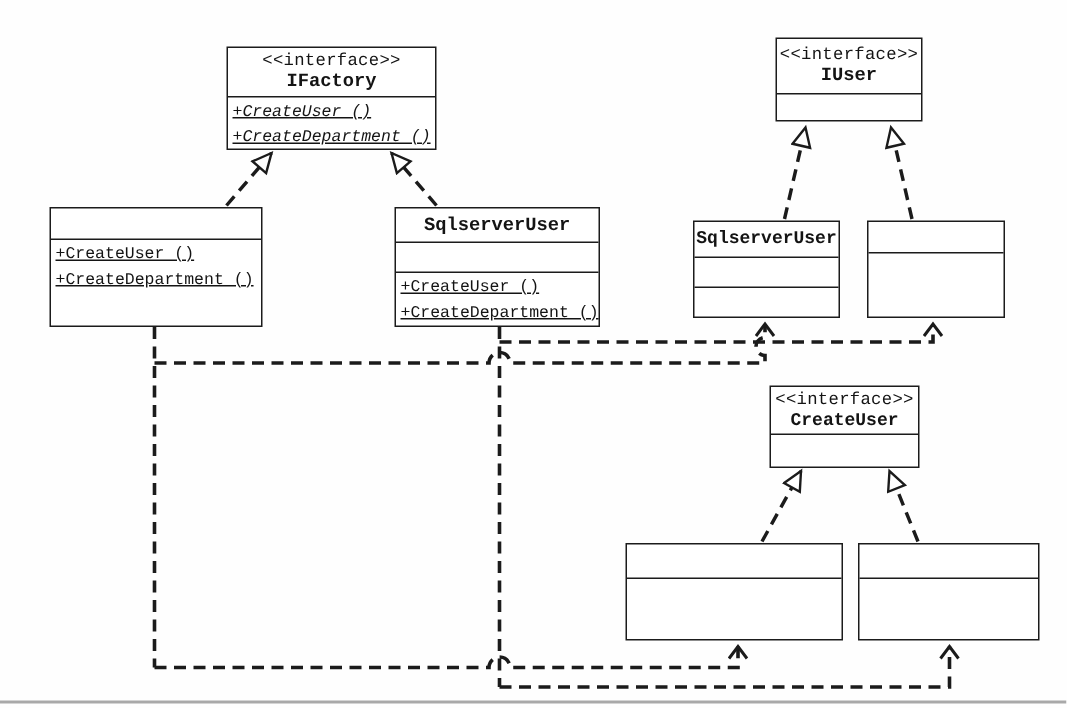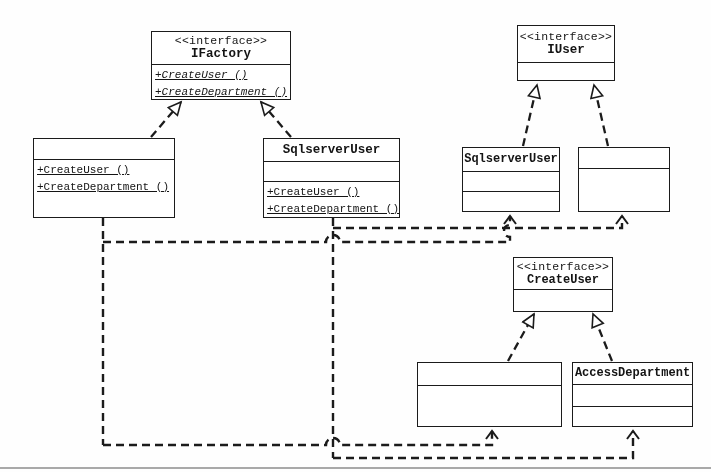--- a/index.html
+++ b/index.html
@@ -125,21 +125,18 @@
     </div>
     <div class="comp grow"></div>
   </div>
 
   <div class="cls" style="left:417px;top:362px;width:145px;height:65px">
     <div class="comp" style="height:22px"></div>
     <div class="comp grow"></div>
   </div>
 
   <div class="cls" style="left:572px;top:362px;width:121px;height:65px">
-    <div class="comp hdr" style="height:21px">
-      <div class="cname" style="font-size:12px">AccessDepartment</div>
-    </div>
     <div class="comp" style="height:22px"></div>
     <div class="comp grow"></div>
   </div>
 
   <div class="page-edge"></div>
 </div>
 
 </body></html>

